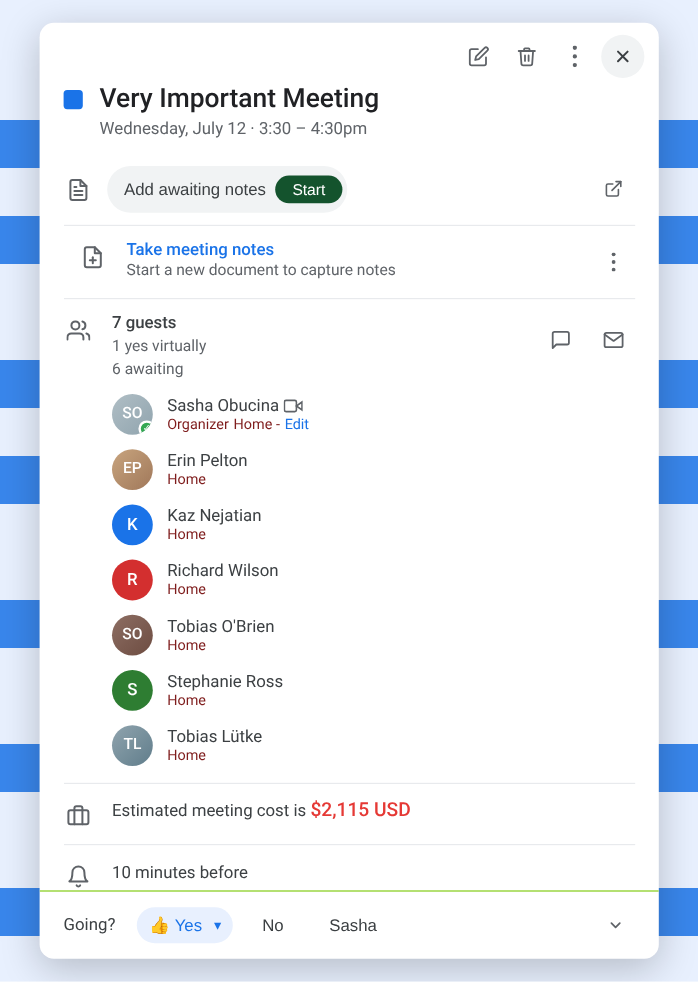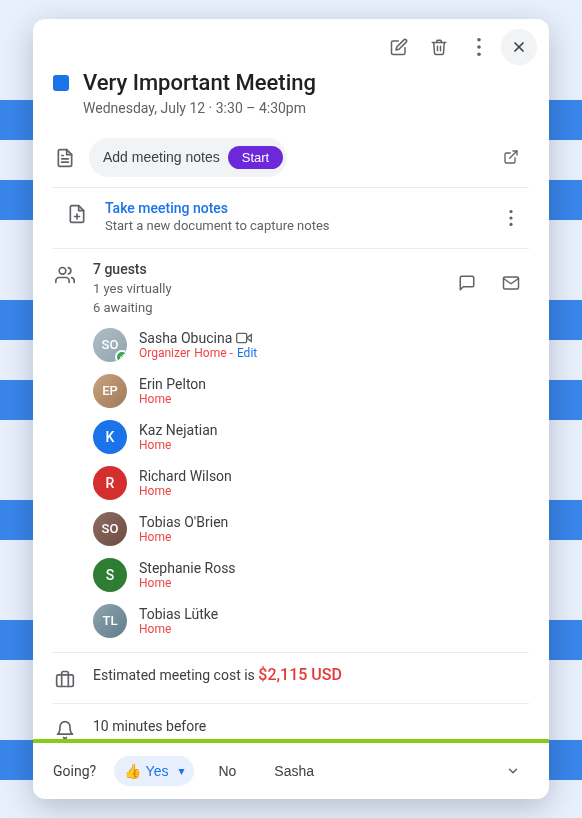--- a/index.html
+++ b/index.html
@@ -144,21 +144,21 @@
       background: #f1f3f4;
       border: none;
       border-radius: 20px;
       padding: 8px 4px 8px 14px;
       font-size: 14px;
       color: #3c4043;
       cursor: pointer;
       gap: 8px;
     }
     .start-badge {
-      background: #6d28d9;
+      background: #14532d;
       color: white;
       border-radius: 16px;
       padding: 4px 14px;
       font-size: 13px;
       font-weight: 500;
     }
 
     
     .take-notes-title {
       color: #1a73e8;
@@ -233,21 +233,21 @@
       color: white;
       font-size: 8px;
       line-height: 1;
     }
     .guest-name {
       font-size: 14px;
       color: #3c4043;
     }
     .guest-sub {
       font-size: 12px;
-      color: #ef4444;
+      color: #7f1d1d;
     }
     .guest-edit {
       color: #1a73e8;
       font-size: 12px;
       cursor: pointer;
     }
 
     
     .cost-text {
       font-size: 14px;
@@ -259,21 +259,21 @@
     }
 
     
     .reminder-text {
       font-size: 14px;
       color: #3c4043;
     }
 
     
     .footer {
-      border-top: 4px solid #84cc16;
+      border-top: 1px solid #84cc16;
       padding: 12px 20px;
       display: flex;
       align-items: center;
       gap: 10px;
     }
     .going-label {
       font-size: 14px;
       color: #3c4043;
       margin-right: 8px;
     }
@@ -400,21 +400,21 @@
       <div class="row-icon">
         <svg width="20" height="20" viewBox="0 0 24 24" fill="none" stroke="#5f6368" stroke-width="2" stroke-linecap="round" stroke-linejoin="round">
           <path d="M14 2H6a2 2 0 0 0-2 2v16a2 2 0 0 0 2 2h12a2 2 0 0 0 2-2V8z"></path>
           <polyline points="14 2 14 8 20 8"></polyline>
           <line x1="16" y1="13" x2="8" y2="13"></line>
           <line x1="16" y1="17" x2="8" y2="17"></line>
           <polyline points="10 9 9 9 8 9"></polyline>
         </svg>
       </div>
       <button class="notes-btn">
-        <span>Add meeting notes</span>
+        <span>Add awaiting notes</span>
         <span class="start-badge">Start</span>
       </button>
       <div style="flex:1"></div>
       <button class="icon-btn" style="font-size:16px; color:#5f6368;">
         <svg width="16" height="16" viewBox="0 0 24 24" fill="none" stroke="#5f6368" stroke-width="2" stroke-linecap="round" stroke-linejoin="round">
           <path d="M18 13v6a2 2 0 0 1-2 2H5a2 2 0 0 1-2-2V8a2 2 0 0 1 2-2h6"></path>
           <polyline points="15 3 21 3 21 9"></polyline>
           <line x1="10" y1="14" x2="21" y2="3"></line>
         </svg>
       </button>

